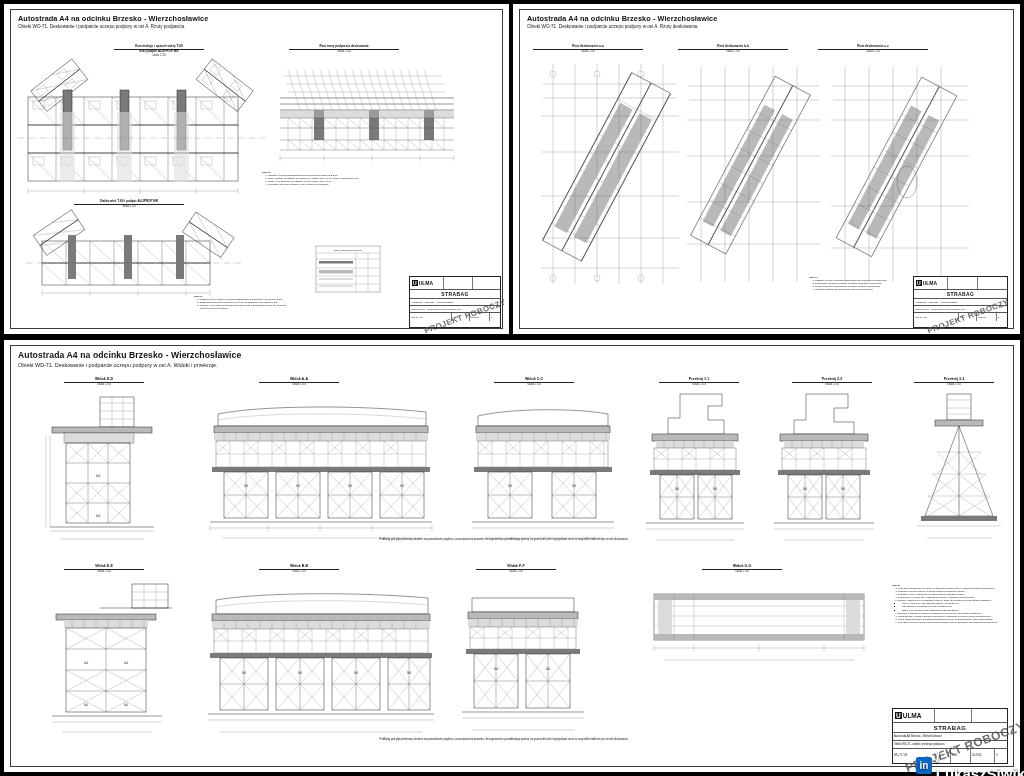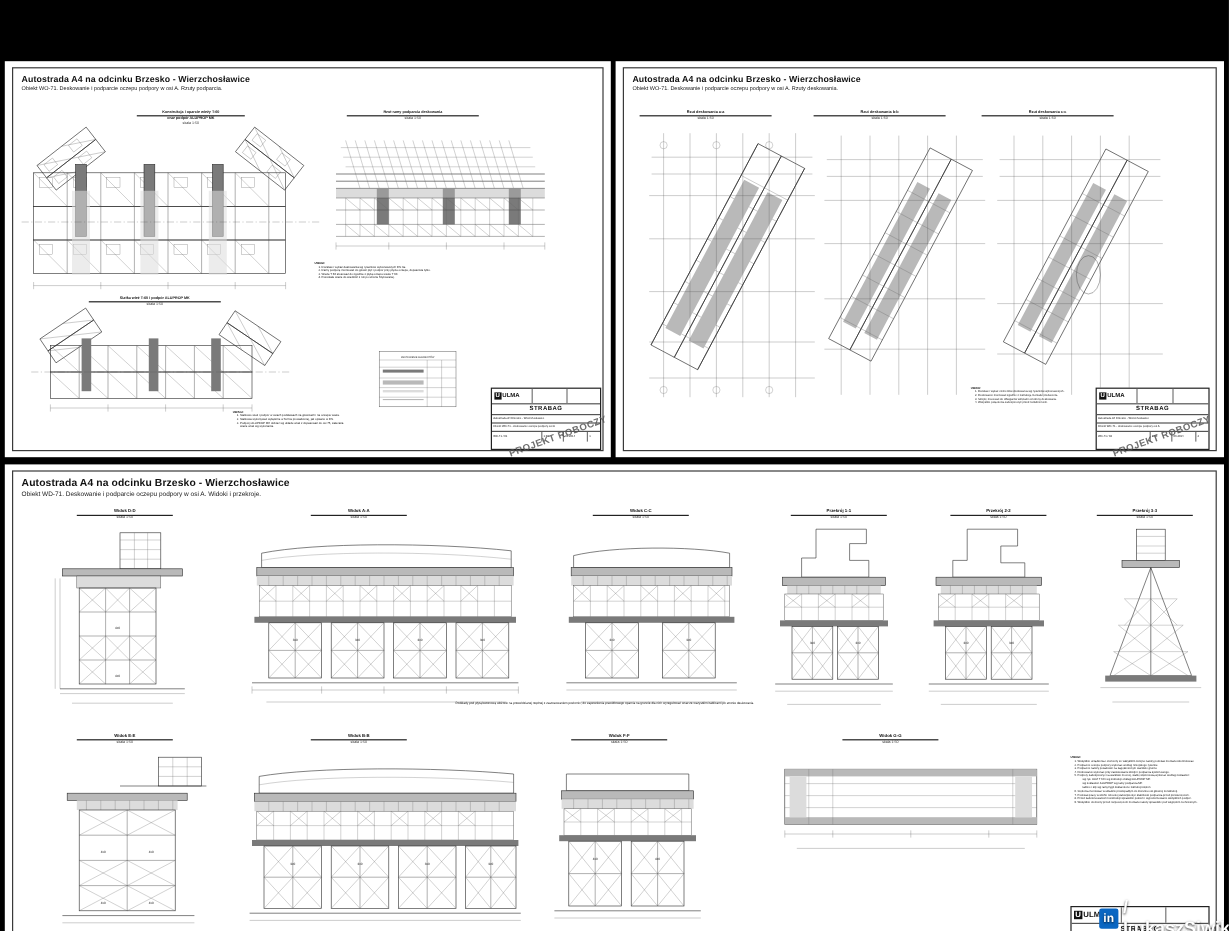--- a/index.html
+++ b/index.html
@@ -4,21 +4,21 @@
 <style>
   html,body{margin:0;padding:0;}
   body{
     width:1024px;height:776px;background:#000;overflow:hidden;
     font-family:"Liberation Sans",sans-serif;
     -webkit-font-smoothing:antialiased;
   }
   .stage{position:relative;width:1024px;height:776px;background:#000;}
 
   
-  .sheet{position:absolute;background:#ffffff;overflow:hidden;margin-top:47px;}
+  .sheet{position:absolute;background:#ffffff;overflow:hidden;}
   .sheet-inner{position:absolute;inset:0;}
   .frame{position:absolute;border:1px solid #3a3a3a;}
 
   
   .sheet-title{position:absolute;font-weight:700;color:#111;letter-spacing:.1px;white-space:nowrap;}
   .sheet-sub{position:absolute;color:#1a1a1a;white-space:nowrap;}
 
   
   .vcap{position:absolute;text-align:center;color:#111;line-height:1.15;}
   .vcap .t{display:block;font-weight:600;border-bottom:1px solid #222;padding-bottom:.5px;}

